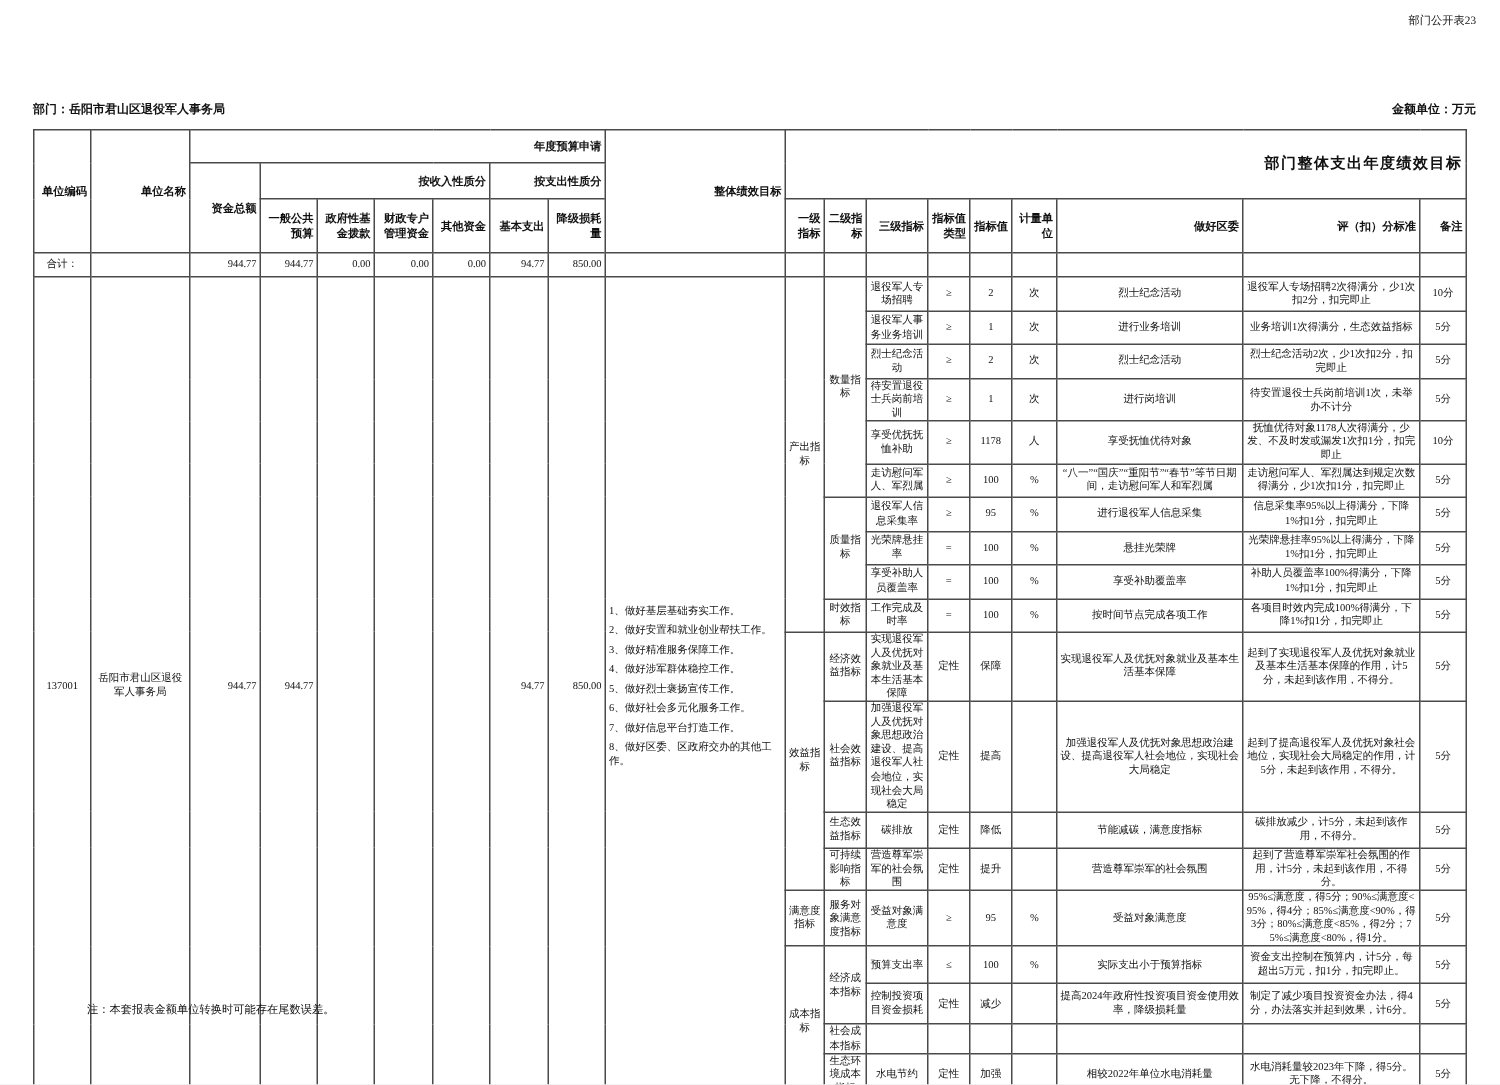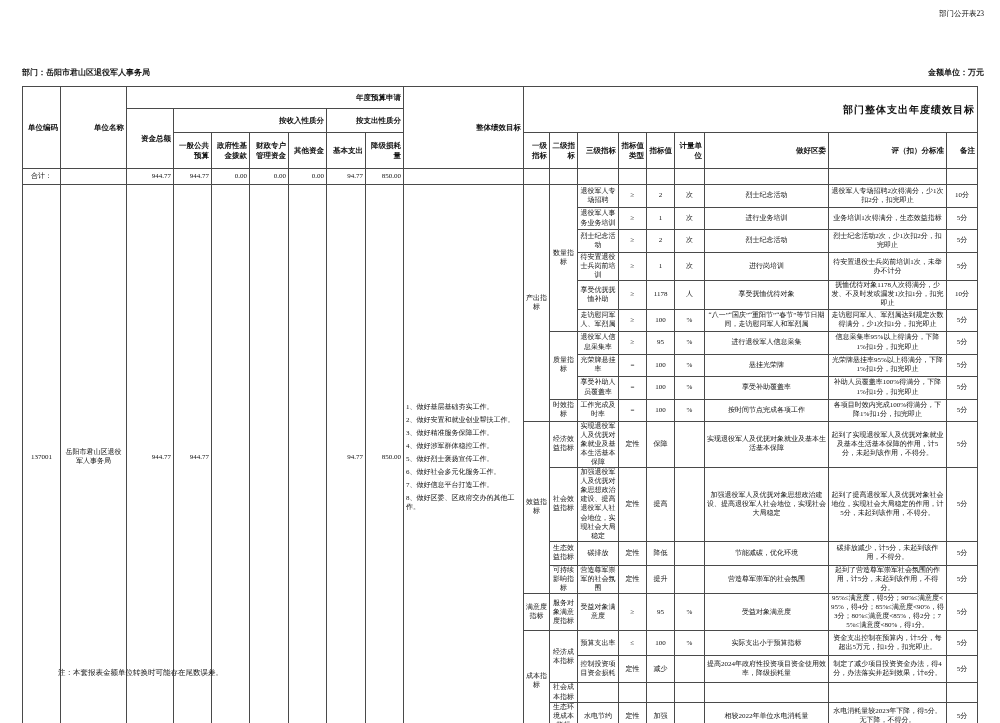--- a/index.html
+++ b/index.html
@@ -239,21 +239,21 @@
         <td class="lft">加强退役军人及优抚对象思想政治建设、提高退役军人社会地位，实现社会大局稳定</td>
         <td class="lft">起到了提高退役军人及优抚对象社会地位，实现社会大局稳定的作用，计5分，未起到该作用，不得分。</td>
         <td class="lft">5分</td>
       </tr>
       <tr style="height:24px">
         <td>生态效益指标</td>
         <td>碳排放</td>
         <td>定性</td>
         <td>降低</td>
         <td></td>
-        <td class="lft">节能减碳，优化环境</td>
+        <td class="lft">节能减碳，满意度指标</td>
         <td class="lft">碳排放减少，计5分，未起到该作用，不得分。</td>
         <td class="lft">5分</td>
       </tr>
       <tr style="height:26px">
         <td>可持续影响指标</td>
         <td>营造尊军崇军的社会氛围</td>
         <td>定性</td>
         <td>提升</td>
         <td></td>
         <td class="lft">营造尊军崇军的社会氛围</td>

